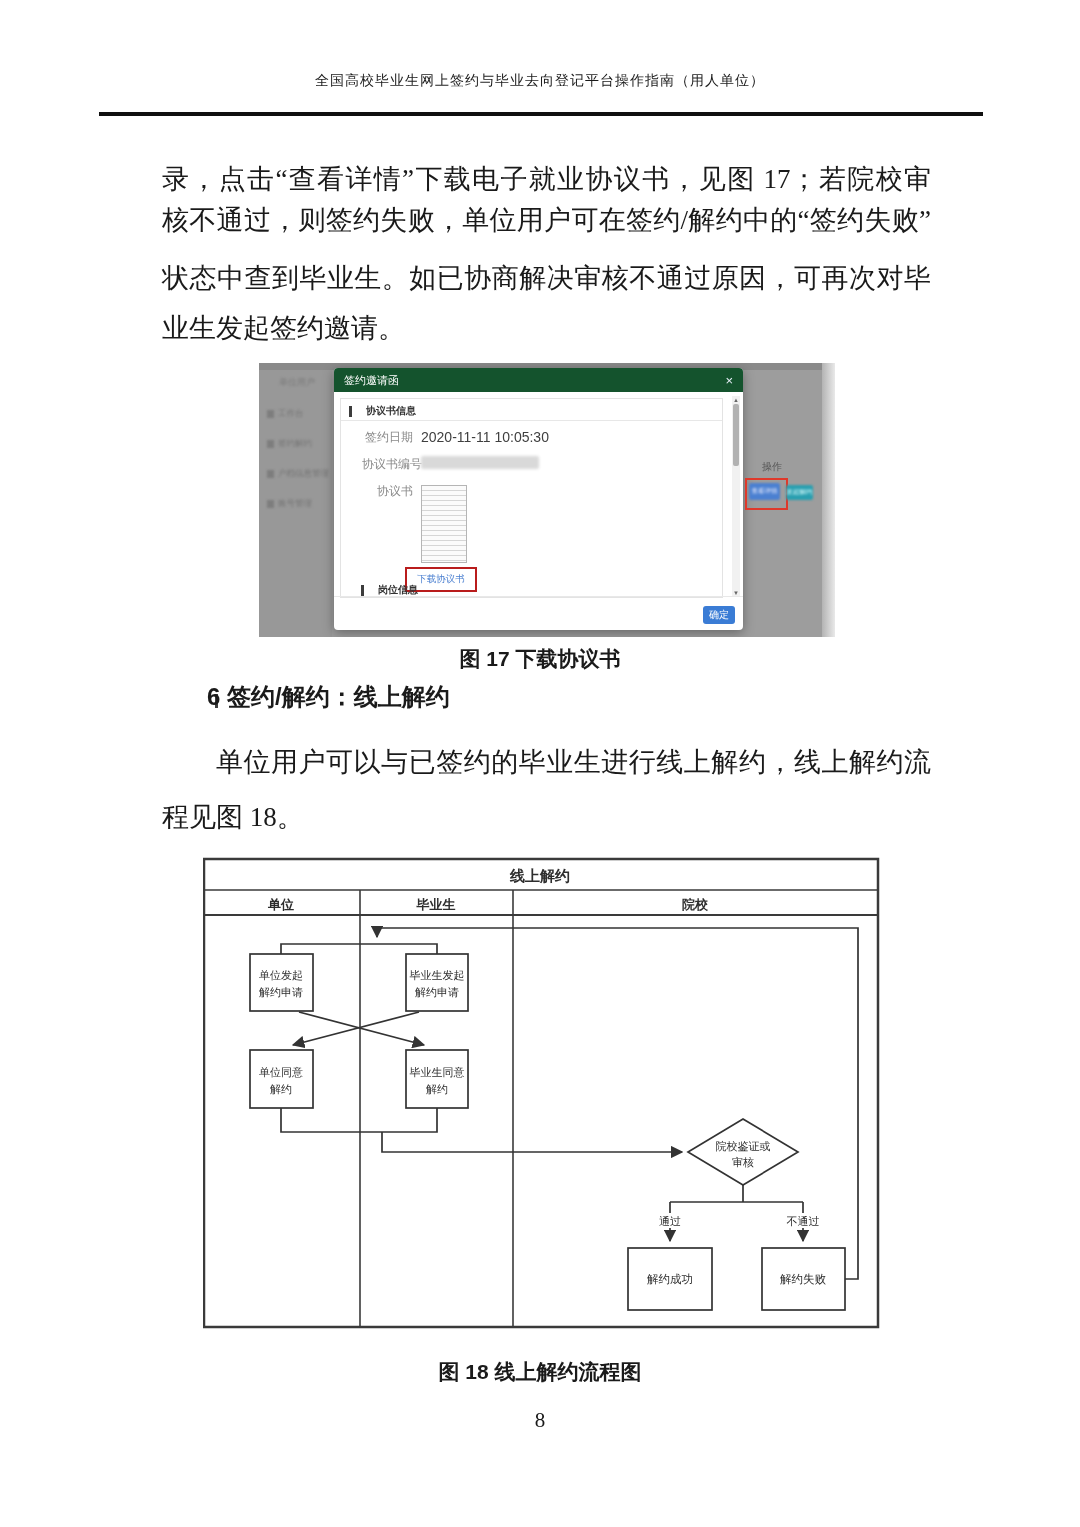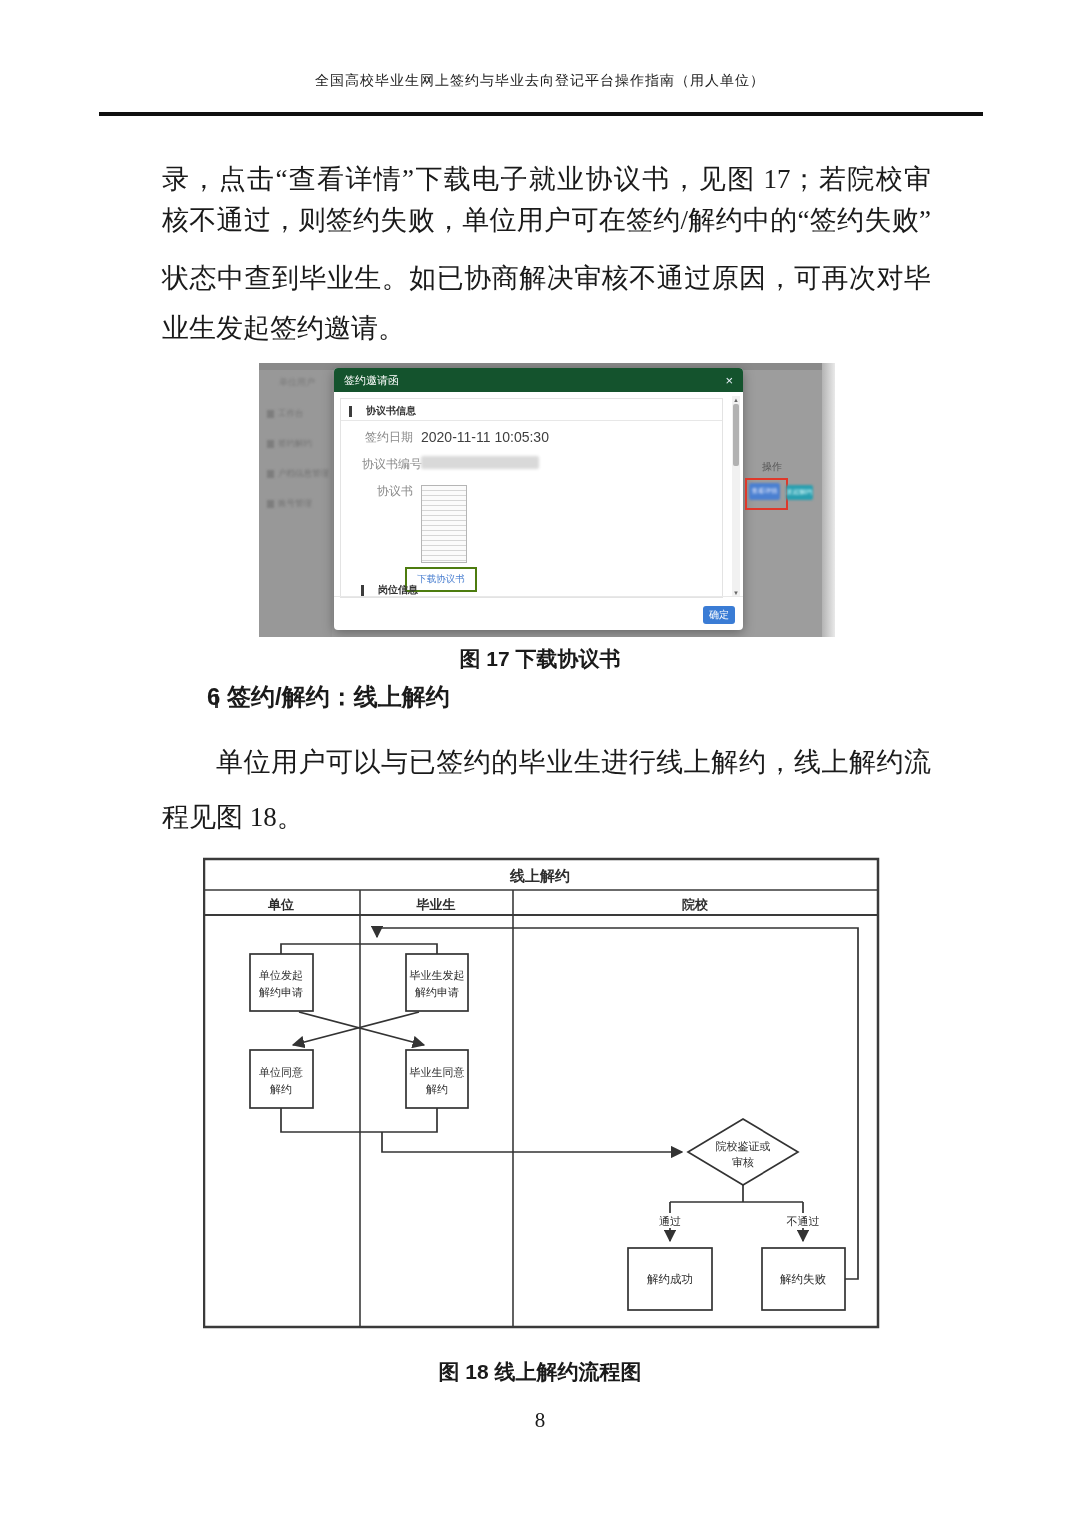--- a/index.html
+++ b/index.html
@@ -38,21 +38,21 @@
   .dlg-content{left:6px;top:30px;width:381px;height:198px;border:1px solid #e3e3e3;background:#fff;}
   .sec{display:flex;align-items:center;gap:14px;}
   .sec-bar{width:3px;height:11px;background:#3c3c3c;}
   .sec-txt{font-size:10px;font-weight:bold;color:#333;filter:blur(.3px);}
   .hr1{left:0;width:381px;height:1px;background:#e7e7e7;}
   .flabel{width:64px;text-align:right;font-size:12px;color:#8a8a8a;filter:blur(.3px);}
   .fvalue{font-size:14px;color:#3f3f3f;filter:blur(.3px);}
   .blob{left:80px;top:57px;width:118px;height:13px;background:#d9d9d9;border-radius:2px;filter:blur(1.5px);}
   .thumb{left:80px;top:86px;width:44px;height:76px;background:#fff;border:1px solid #b5b5b5;
          background-image:repeating-linear-gradient(to bottom,#fbfbfb 0 4px,#d6d6d6 4px 5px);}
-  .redbox-link{left:64px;top:168px;width:68px;height:21px;border:2px solid #4d7c0f;
+  .redbox-link{left:64px;top:168px;width:68px;height:21px;border:2px solid #b91c1c;
          display:flex;align-items:center;justify-content:center;}
   .link{font-size:9.5px;color:#4a7fd0;filter:blur(.5px);}
   .scroll{right:3px;top:28px;width:8px;height:201px;background:#f1f1f1;}
   .scroll-thumb{left:1px;top:8px;width:6px;height:62px;background:#b2b2b2;border-radius:2px;}
   .scroll-arrow{left:0;width:8px;text-align:center;font-size:6px;color:#666;line-height:6px;}
   .dlg-footer-hr{left:0;bottom:33px;width:409px;height:1px;background:#e8e8e8;}
   .btn-primary{right:8px;bottom:6px;width:32px;height:18px;background:#3a7cd5;border-radius:3px;
          color:#fff;font-size:10px;display:flex;align-items:center;justify-content:center;filter:blur(.3px);}
   .op-label{left:507px;top:97px;font-size:10px;color:#585858;filter:blur(.6px);}
   .redbox-btn{left:490px;top:115px;width:39px;height:28px;border:2px solid #df392b;}

